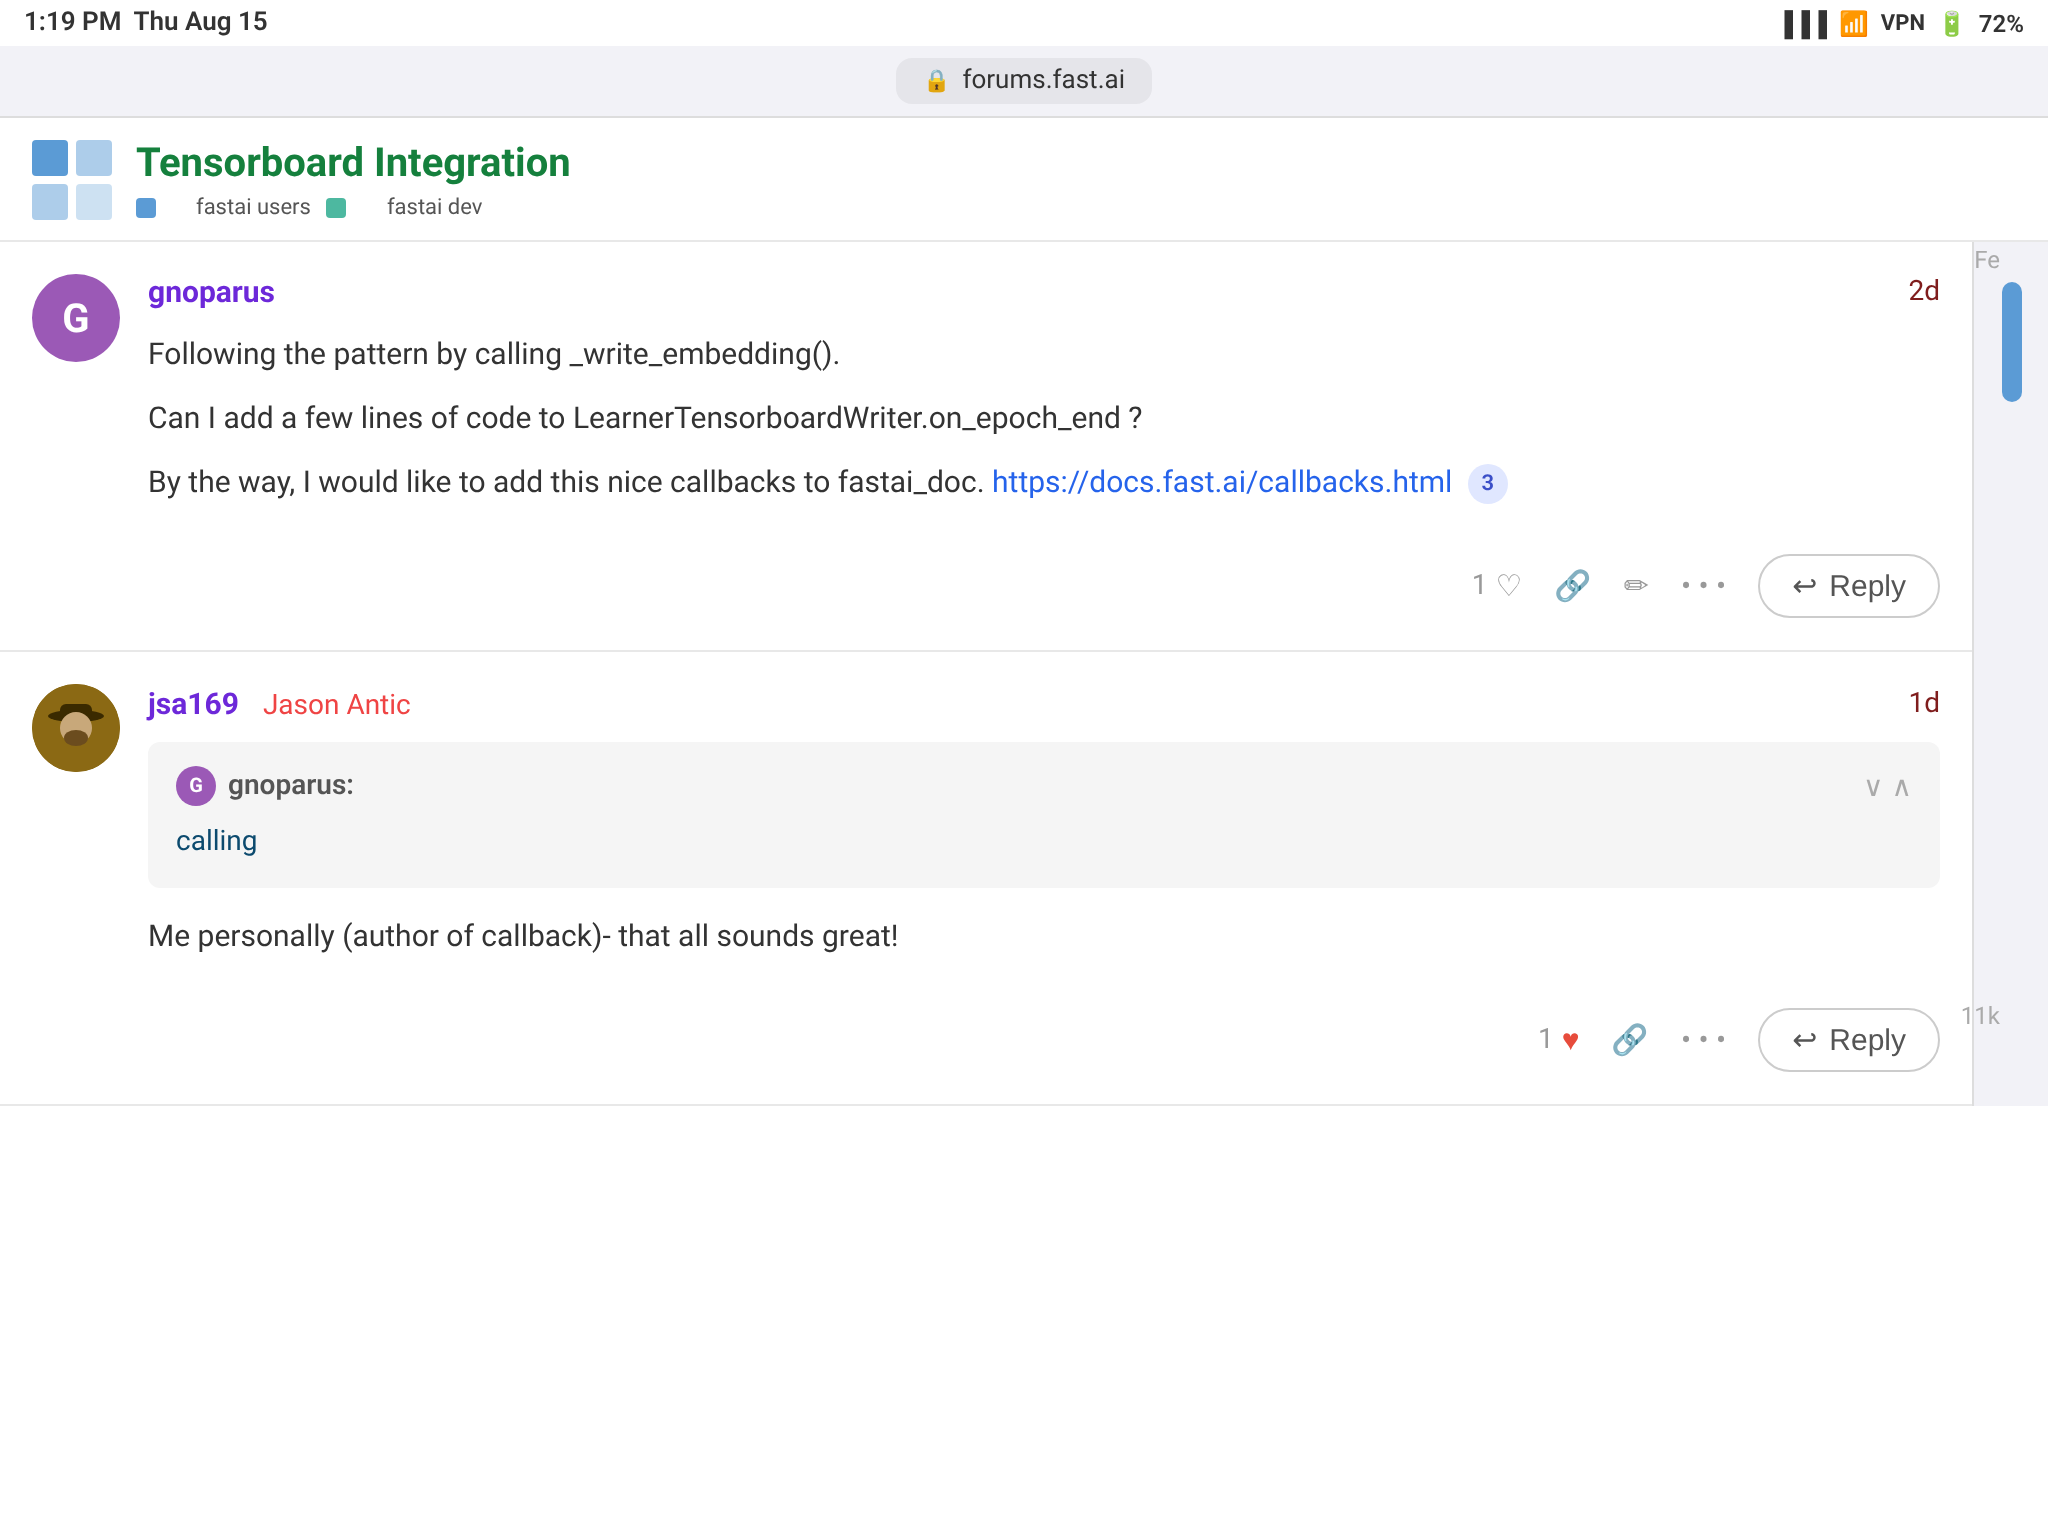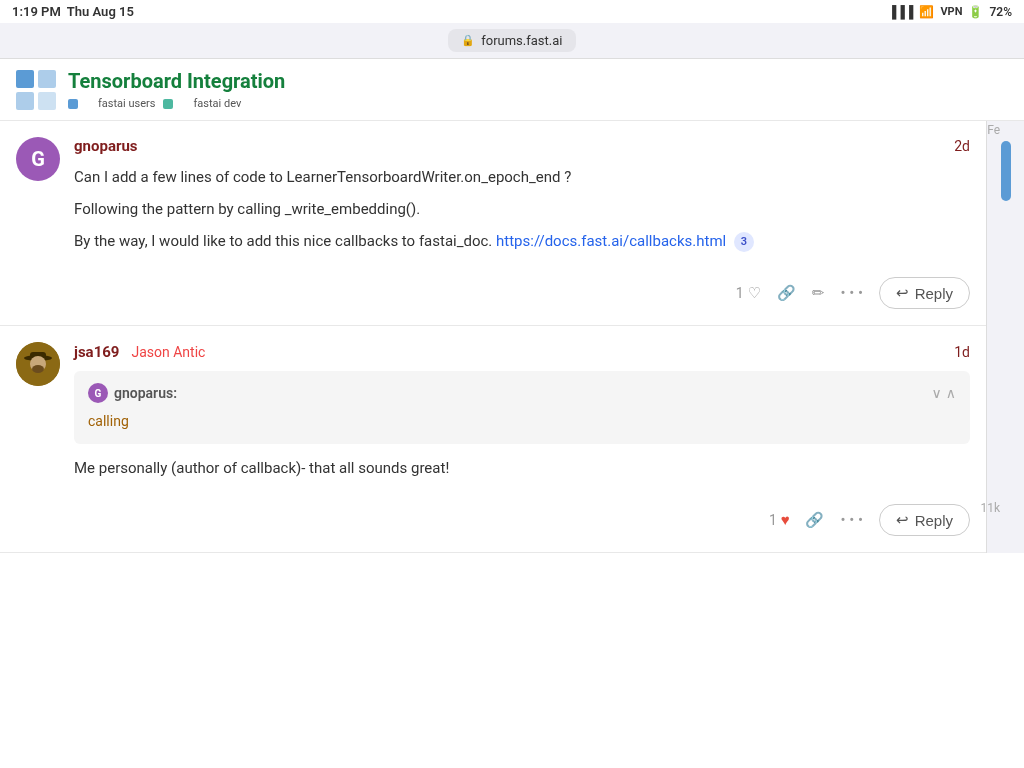--- a/index.html
+++ b/index.html
@@ -154,21 +154,21 @@
     .post-body { flex: 1; }
     .post-header {
       display: flex;
       justify-content: space-between;
       align-items: center;
       margin-bottom: 10px;
     }
     .post-username {
       font-weight: 700;
       font-size: 15px;
-      color: #7f1d1d;
+      color: #6d28d9;
     }
     .post-time {
       font-size: 14px;
       color: #7f1d1d;
     }
     .post-text {
       font-size: 15px;
       color: #333;
       line-height: 1.6;
       margin-bottom: 8px;
@@ -265,21 +265,21 @@
       display: flex;
       gap: 4px;
     }
     .arrow-btn {
       color: #aaa;
       font-size: 14px;
       cursor: pointer;
     }
     .quote-text {
       font-size: 14px;
-      color: #a16207;
+      color: #0c4a6e;
       line-height: 1.5;
     }
   </style>
 </head>
 <body>
 
 <div class="status-bar">
   <div class="status-bar-left">
     <span>1:19 PM</span>
     <span>Thu Aug 15</span>
@@ -330,22 +330,22 @@
 
     <div class="post">
       <div class="post-avatar avatar-g">
         <span>G</span>
       </div>
       <div class="post-body">
         <div class="post-header">
           <span class="post-username">gnoparus</span>
           <span class="post-time">2d</span>
         </div>
+        <p class="post-text">Following the pattern by calling _write_embedding().</p>
         <p class="post-text">Can I add a few lines of code to LearnerTensorboardWriter.on_epoch_end ?</p>
-        <p class="post-text">Following the pattern by calling _write_embedding().</p>
         <p class="post-text">
           <span>By the way, I would like to add this nice callbacks to fastai_doc.</span>
           <a class="post-link" href="#">https://docs.fast.ai/callbacks.html</a>
           <span class="link-badge">3</span>
         </p>
         <div class="post-actions">
           <div class="action-item">
             <span class="action-count">1</span>
             <span>♡</span>
           </div>

